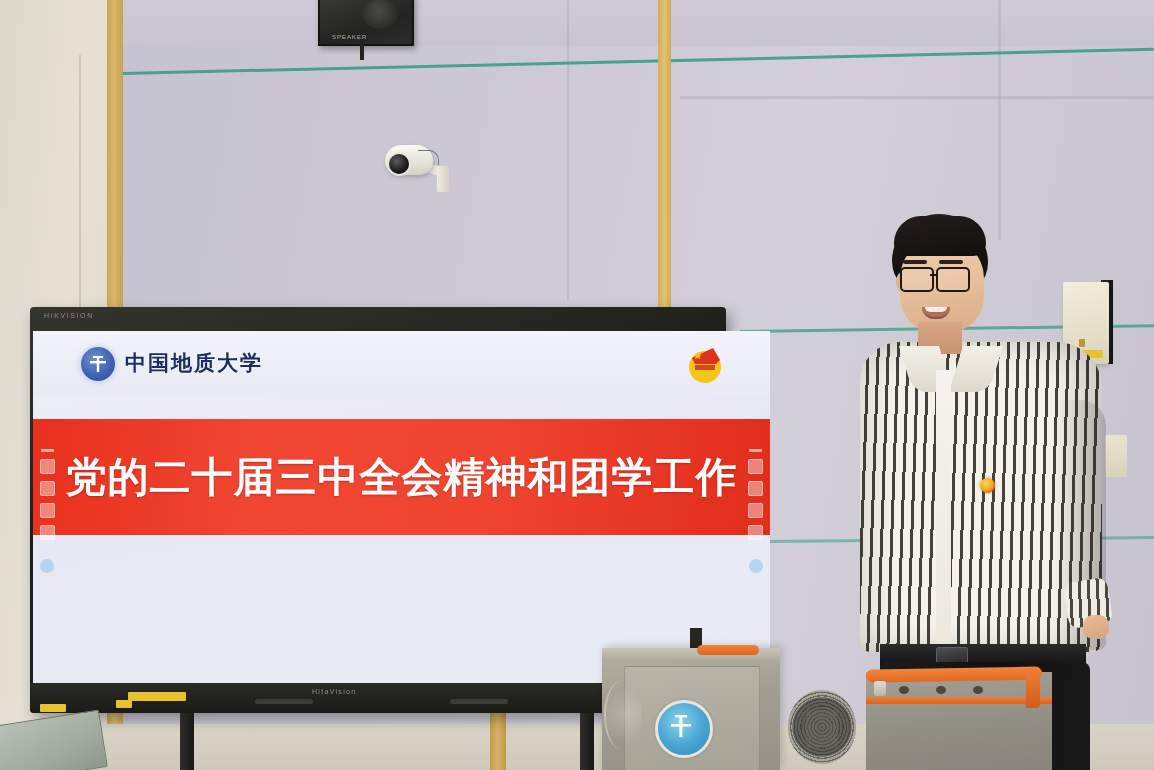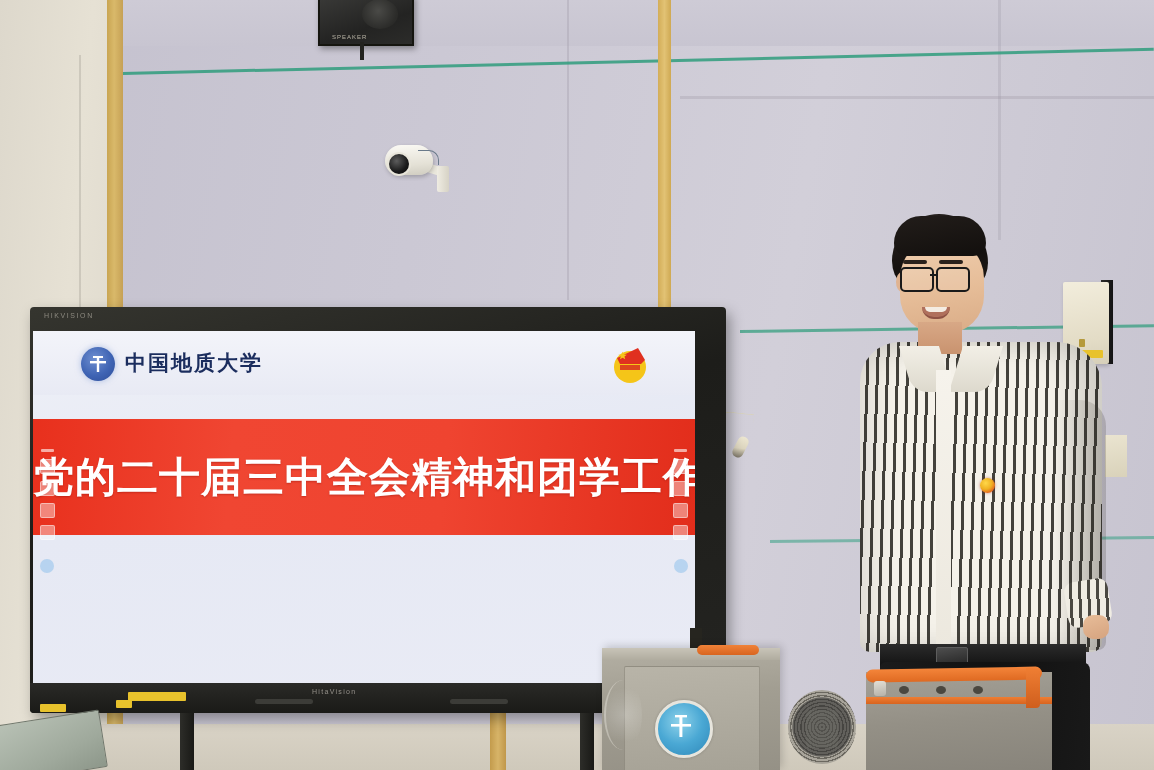--- a/index.html
+++ b/index.html
@@ -253,21 +253,21 @@
   .display-brand-top {
     position: absolute;
     left: 14px; top: 5px;
     font-size: 7px;
     letter-spacing: 1.6px;
     color: #8d8a80;
   }
   .display-screen {
     position: absolute;
     left: 33px; top: 331px;
-    width: 662px; height: 352px;
+    width: 737px; height: 352px;
     background: linear-gradient(170deg, #eef0f7 0%, #e6e9f4 45%, #e9ebf5 100%);
     overflow: hidden;
   }
 
   
   .slide-header {
     position: absolute;
     left: 0; top: 0;
     width: 100%; height: 64px;
     background: linear-gradient(180deg, #f3f4fa 0%, #e8eaf4 100%);
@@ -302,21 +302,21 @@
   }
 
   
   .slide-band {
     position: absolute;
     left: 0; top: 88px;
     width: 100%; height: 116px;
     background: linear-gradient(95deg, #e8301d 0%, #f04632 30%, #ef4430 62%, #e22d1b 100%);
     display: flex;
     align-items: center;
-    justify-content: flex-start;
+    justify-content: center;
   }
   .slide-title {
     font-size: 41px;
     font-weight: bold;
     color: #ffffff;
     letter-spacing: 1px;
     white-space: nowrap;
     text-shadow: 0 1px 2px rgba(120,10,0,0.35);
     font-family: "DejaVu Sans", "Liberation Sans", sans-serif;
   }

